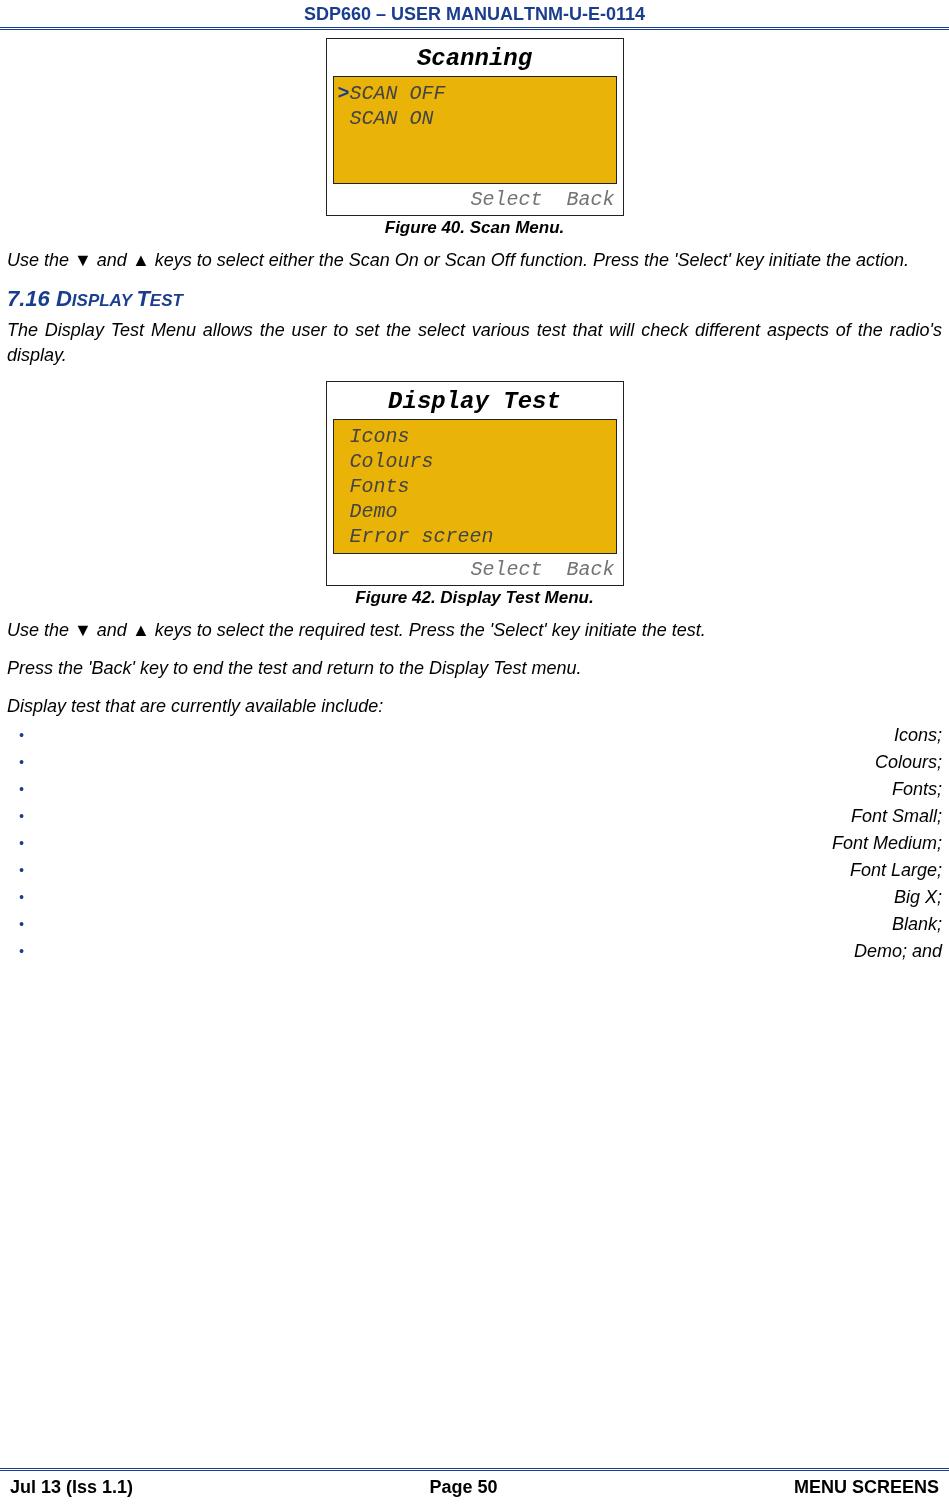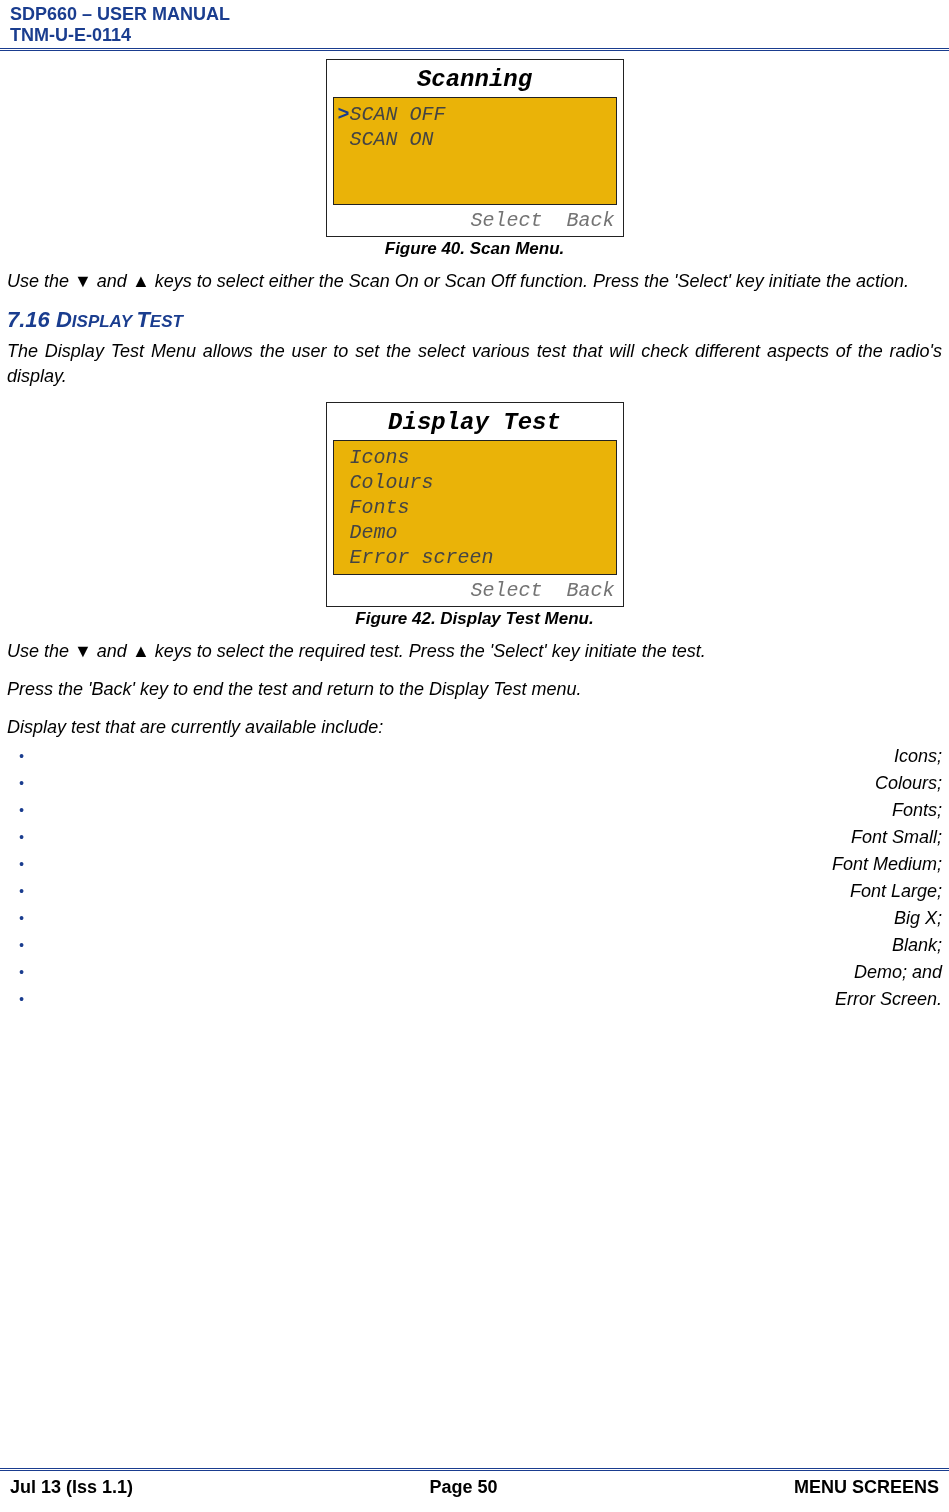--- a/index.html
+++ b/index.html
@@ -13,21 +13,20 @@
     padding: 0;
   }
   .header-bar {
     display: flex;
     justify-content: center;
     border-bottom: 3px double #1a3d8f;
     padding: 4px 10px 2px 10px;
     font-weight: bold;
     color: #1a3d8f;
     font-size: 18px;
-    flex-direction: column;
   }
   .footer-bar {
     display: flex;
     justify-content: space-between;
     border-top: 3px double #1a3d8f;
     padding: 6px 10px 4px 10px;
     font-weight: bold;
     color: #000000;
     font-size: 18px;
     position: absolute;
@@ -171,21 +170,20 @@
     <ul class="bullets">
       <li>Icons;</li>
       <li>Colours;</li>
       <li>Fonts;</li>
       <li>Font Small;</li>
       <li>Font Medium;</li>
       <li>Font Large;</li>
       <li>Big X;</li>
       <li>Blank;</li>
       <li>Demo; and</li>
-      <li>Error Screen.</li>
     </ul>
 
   </div>
 
   <div class="footer-bar">
     <span>Jul 13 (Iss 1.1)</span>
     <span>Page 50</span>
     <span>MENU SCREENS</span>
   </div>
 

